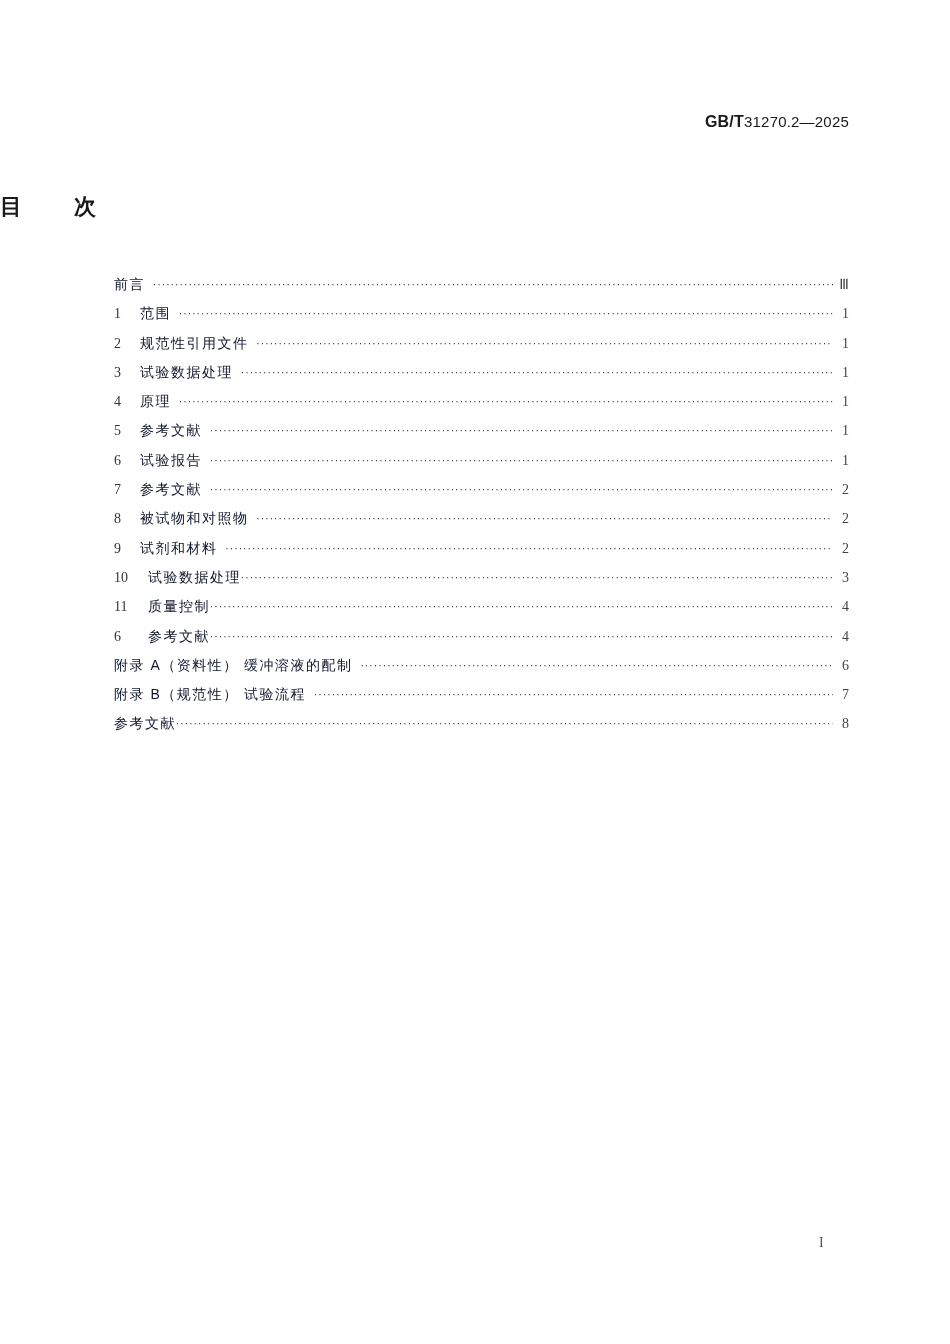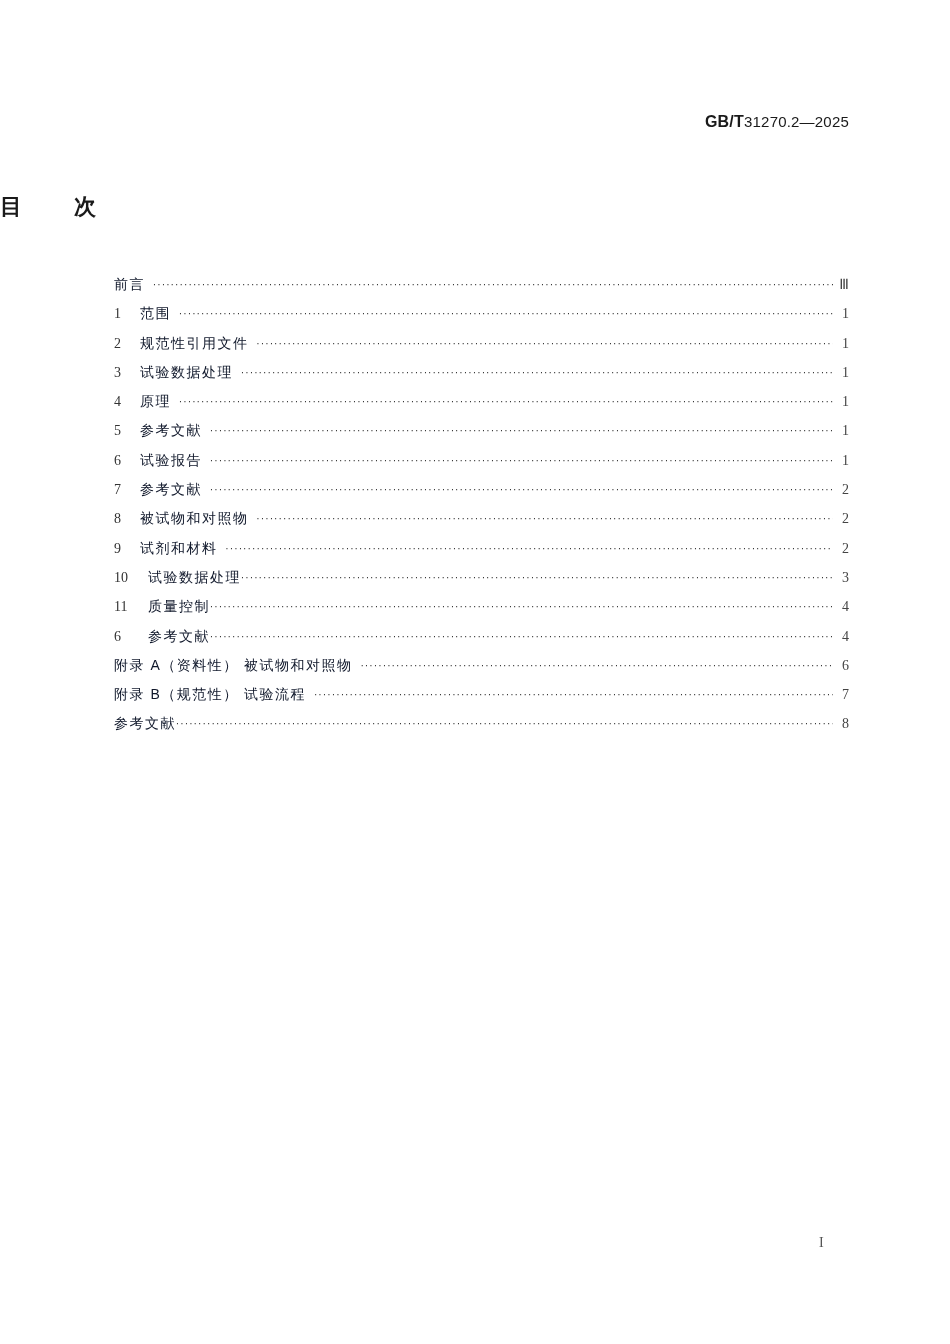--- a/index.html
+++ b/index.html
@@ -195,21 +195,21 @@
     <span class="toc-dots tight"></span>
     <span class="toc-page">4</span>
   </li>
   <li class="toc-row">
     <span class="toc-num w2">6</span>
     <span class="toc-label">参考文献</span>
     <span class="toc-dots tight"></span>
     <span class="toc-page">4</span>
   </li>
   <li class="toc-row">
-    <span class="toc-label">附录 A（资料性） 被试物和对照物</span>
+    <span class="toc-label">附录 A（资料性） 缓冲溶液的配制</span>
     <span class="toc-dots"></span>
     <span class="toc-page">6</span>
   </li>
   <li class="toc-row">
     <span class="toc-label">附录 B（规范性） 试验流程</span>
     <span class="toc-dots"></span>
     <span class="toc-page">7</span>
   </li>
   <li class="toc-row">
     <span class="toc-label">参考文献</span>

